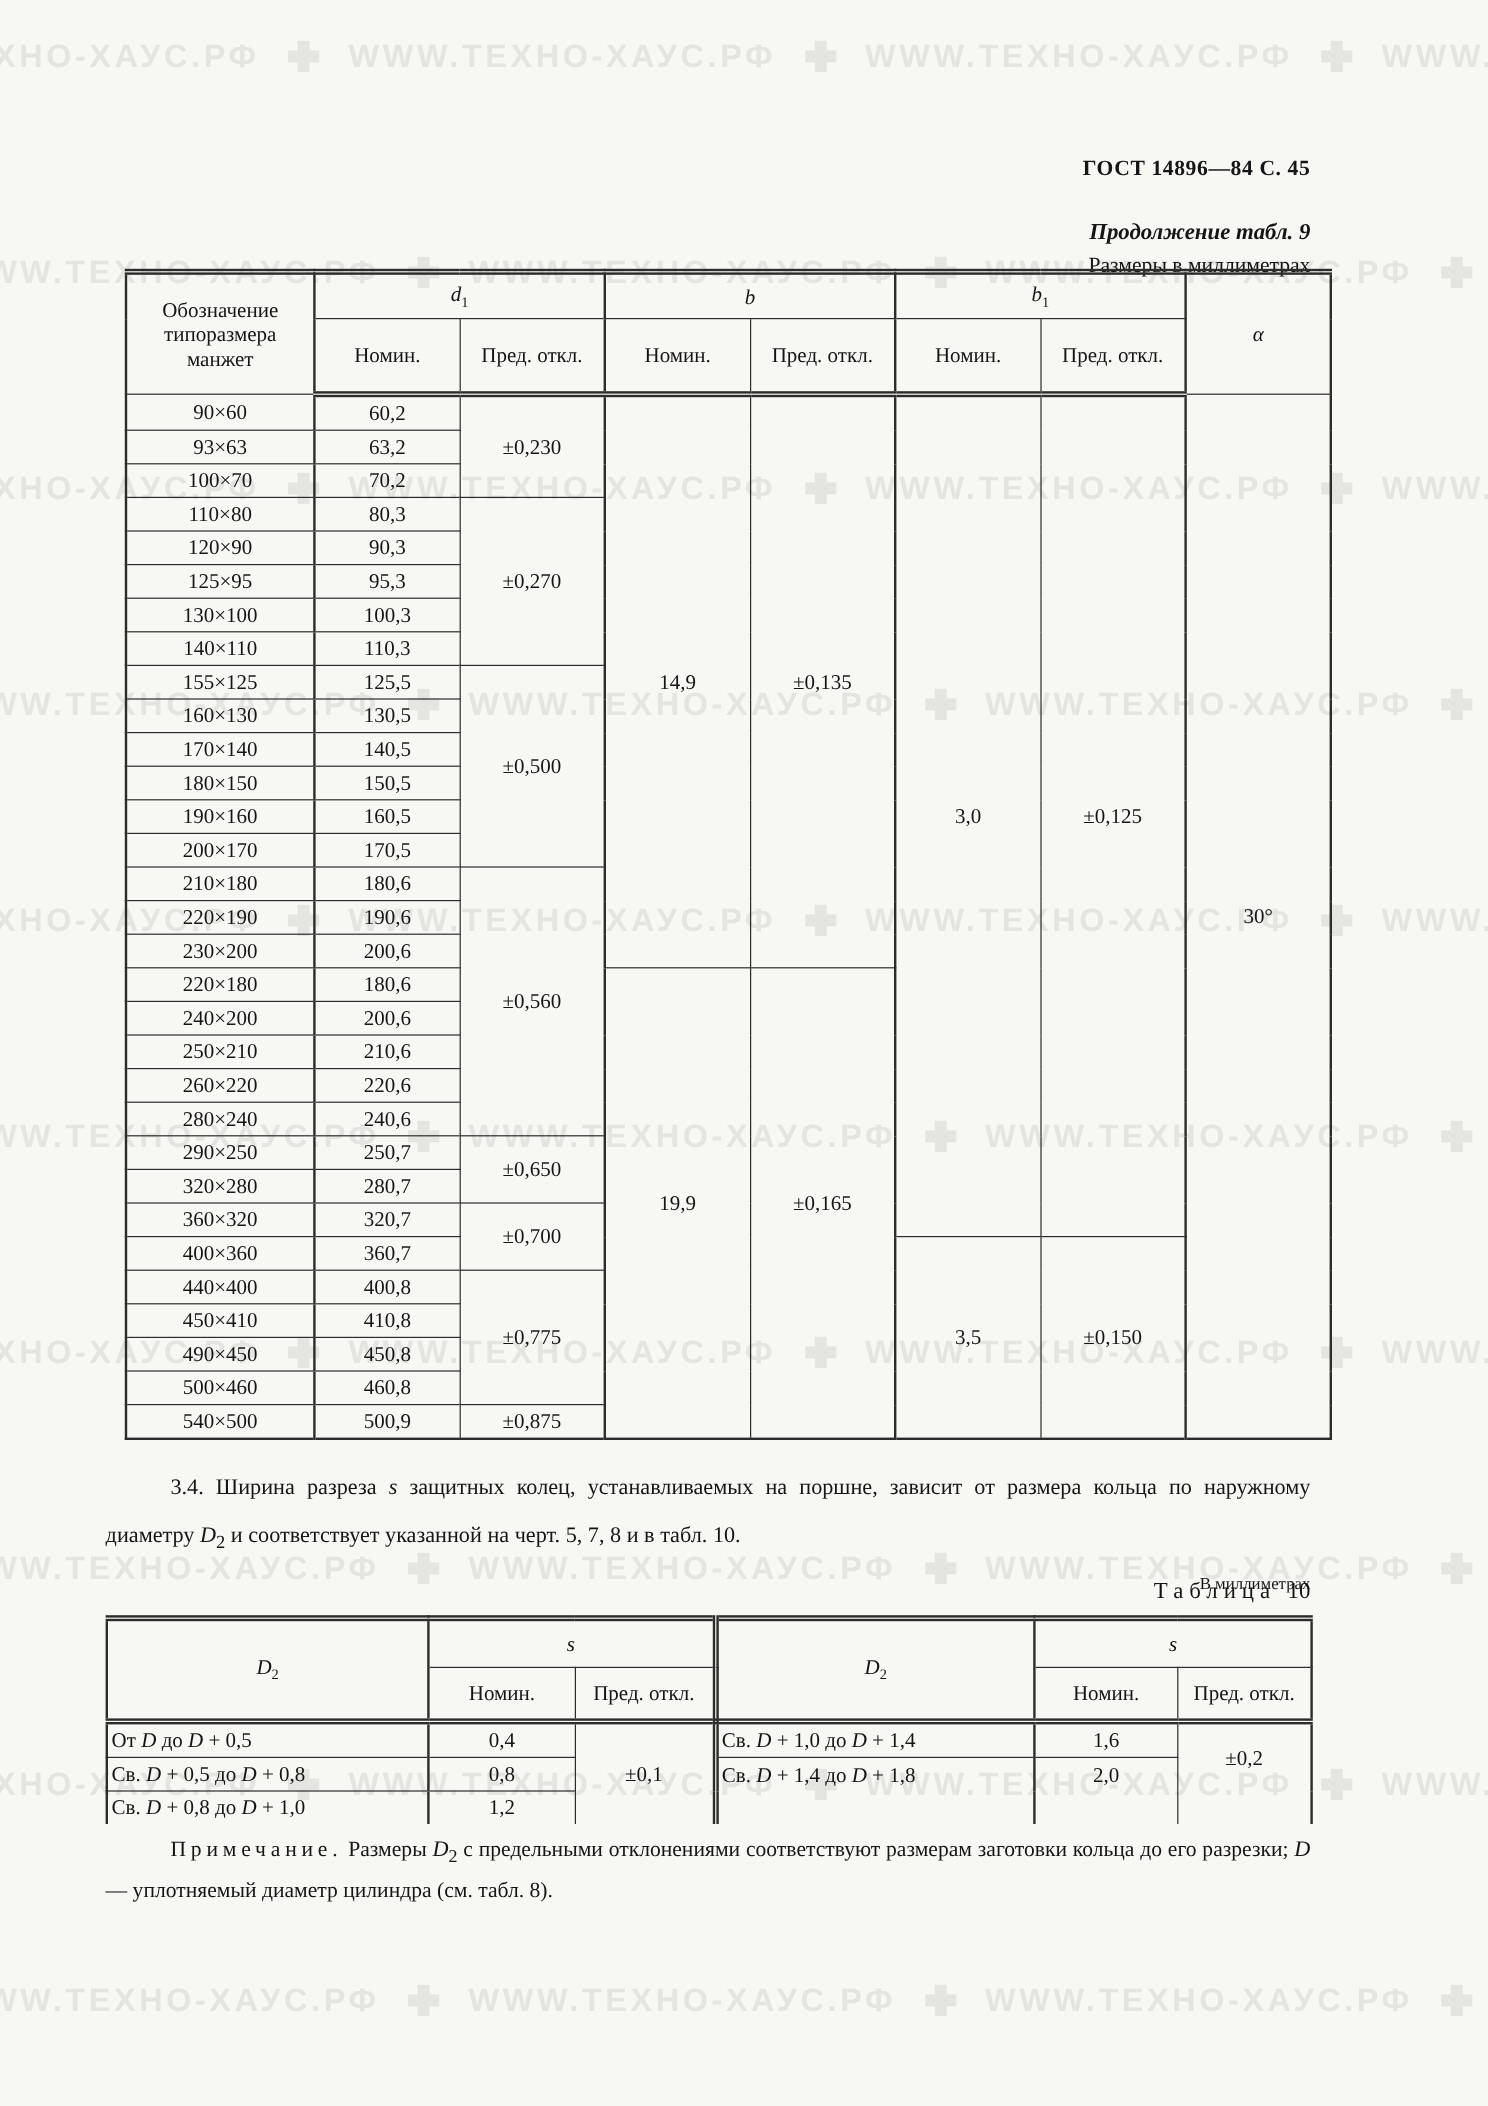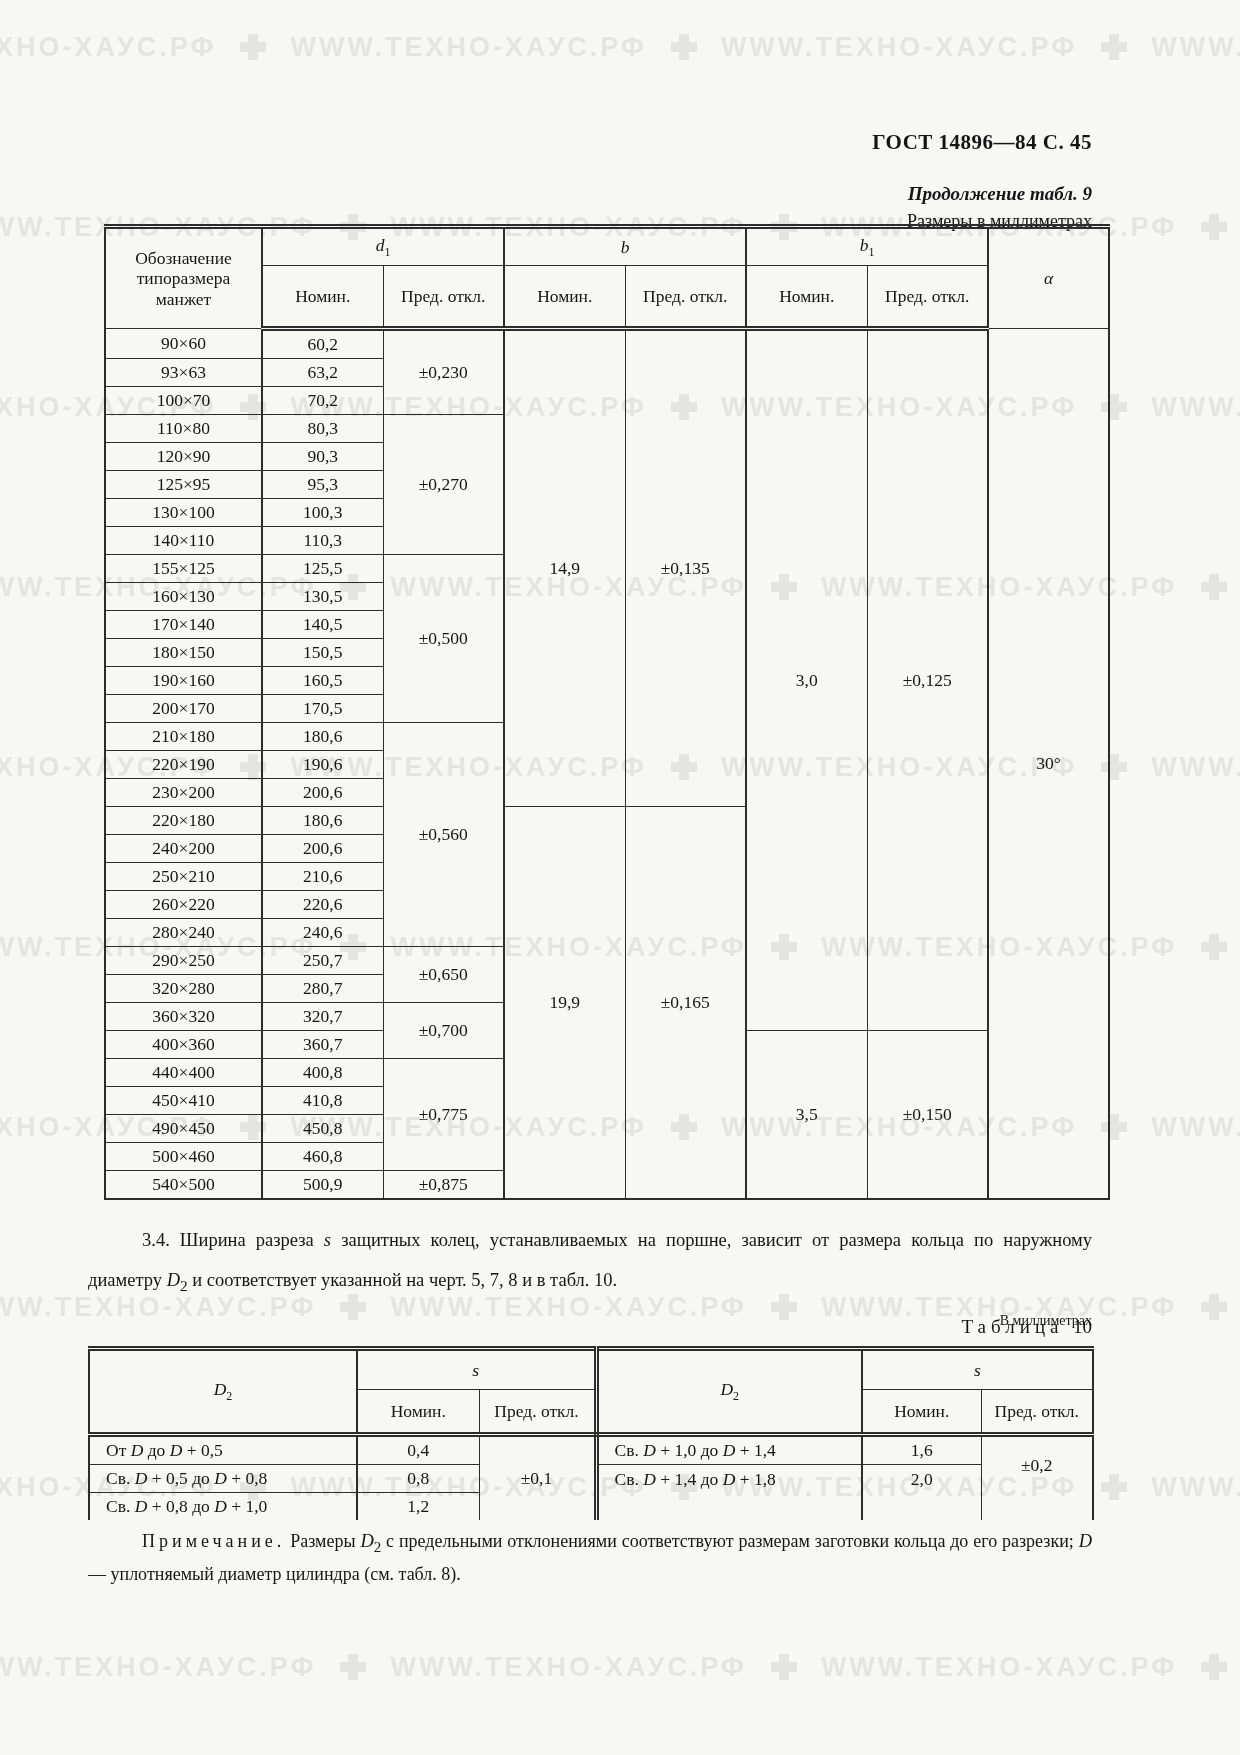--- a/index.html
+++ b/index.html
@@ -13,21 +13,21 @@
     position:absolute;white-space:nowrap;z-index:0;
     font-family:"Liberation Sans","DejaVu Sans",sans-serif;
     font-size:27px;font-weight:700;letter-spacing:3px;color:#e4e4e1;
     user-select:none;
   }
   .wm-icon{display:inline-block;width:26px;height:26px;position:relative;margin:0 24px;vertical-align:-4px;}
   .wm-icon::before{content:"";position:absolute;left:8px;top:0;width:10px;height:26px;background:#e4e4e1;}
   .wm-icon::after{content:"";position:absolute;left:0;top:8px;width:26px;height:10px;background:#e4e4e1;}
   
   .abs{position:absolute;z-index:2;}
-  .gost-num{top:130px;left:88px;width:1004px;text-align:right;font-size:21px;font-weight:700;letter-spacing:.5px;}
+  .gost-num{top:130px;left:88px;width:1004px;text-align:right;font-size:18px;font-weight:700;letter-spacing:.5px;}
   .cont-note{top:183px;left:88px;width:1004px;text-align:right;font-size:19px;font-weight:700;font-style:italic;}
   .units-note{top:211px;left:88px;width:1004px;text-align:right;font-size:18px;}
   
   table{border-collapse:collapse;table-layout:fixed;z-index:2;position:absolute;background:transparent;}
   #t9{left:104px;top:224px;width:1004px;border:2px solid #2c2c2c;border-top:5px double #2c2c2c;}
   #t9 th,#t9 td{border:1px solid #2c2c2c;text-align:center;vertical-align:middle;padding:0 2px;
     font-size:17.5px;font-weight:400;line-height:1.15;}
   #t9 thead tr:first-child th{height:36px;}
   #t9 thead tr:last-child th{height:60px;border-bottom:5px double #2c2c2c;}
   #t9 tbody td{height:27px;}
@@ -35,21 +35,21 @@
   .sym{font-style:italic;font-size:18.5px;}
   .sym sub{font-size:12px;font-style:normal;}
   #t10{left:88px;top:1346px;width:1004px;border:2px solid #2c2c2c;border-top:5px double #2c2c2c;border-bottom:none;}
   #t10 th,#t10 td{border:1px solid #2c2c2c;text-align:center;vertical-align:middle;padding:0 2px;
     font-size:17.5px;font-weight:400;line-height:1.15;}
   #t10 thead tr:first-child th{height:38px;}
   #t10 thead tr:last-child th{height:42px;}
   #t10 thead th{border-bottom-color:#2c2c2c;}
   #t10 thead tr:last-child th,#t10 th[rowspan]{border-bottom:5px double #2c2c2c;}
   #t10 tbody td{height:27px;}
-  #t10 td.rng{text-align:left;padding-left:16px;}
+  #t10 td.rng{text-align:left;padding-left:3px;}
   #t10 .dsep{border-left:5px double #2c2c2c !important;}
   #t10 tr:last-child td{border-bottom:none;}
   .nb{border-bottom:none !important;}
   .nt{border-top:none !important;}
   .fmtD i{font-style:italic;}
   
   .para34{top:1220px;left:88px;width:1004px;font-size:18.5px;line-height:40px;text-align:justify;text-indent:54px;margin:0;}
   .t10-caption{top:1280px;left:88px;width:1004px;text-align:right;font-size:19px;margin-top:36px;}
   .t10-caption .sp{letter-spacing:5px;}
   .t10-units{top:1313px;left:88px;width:1004px;text-align:right;font-size:14px;}

